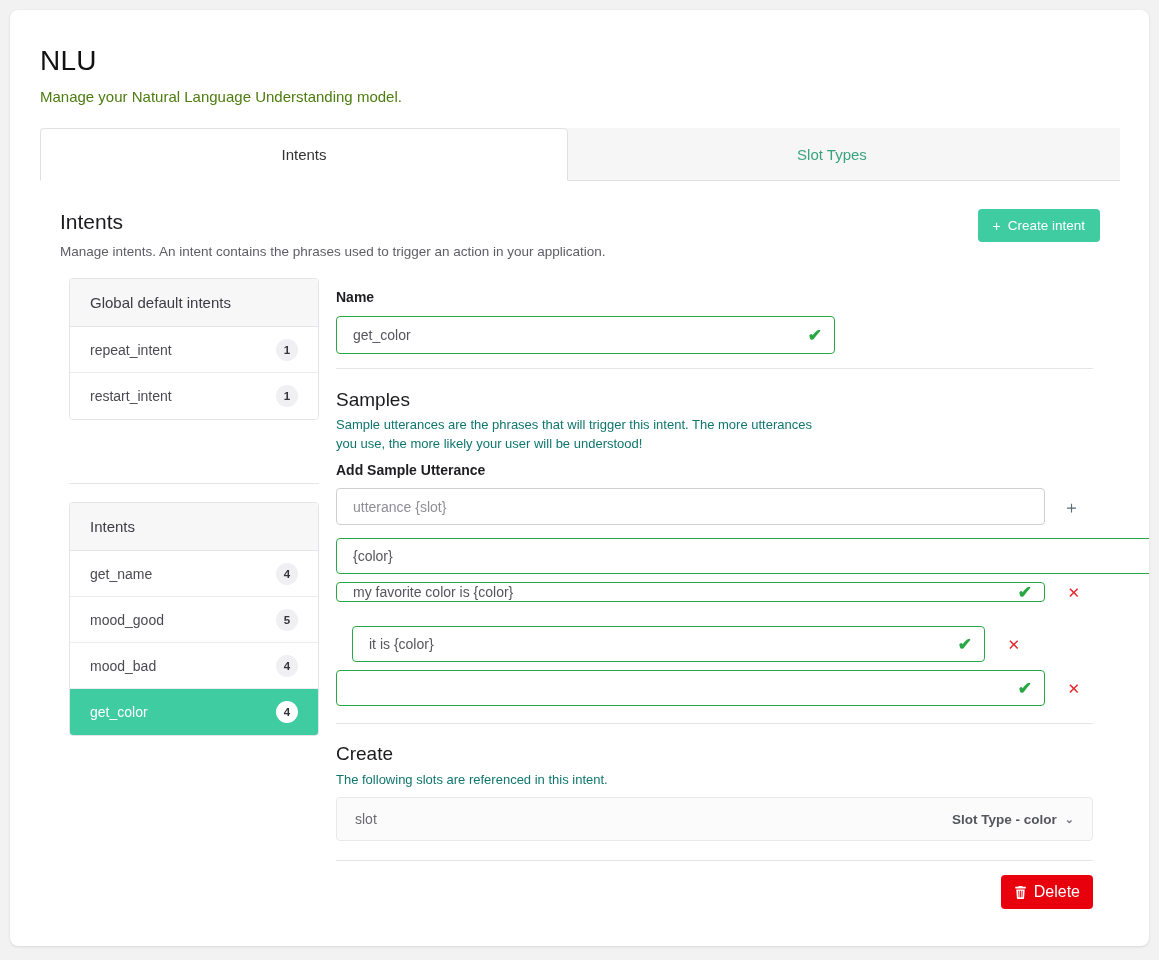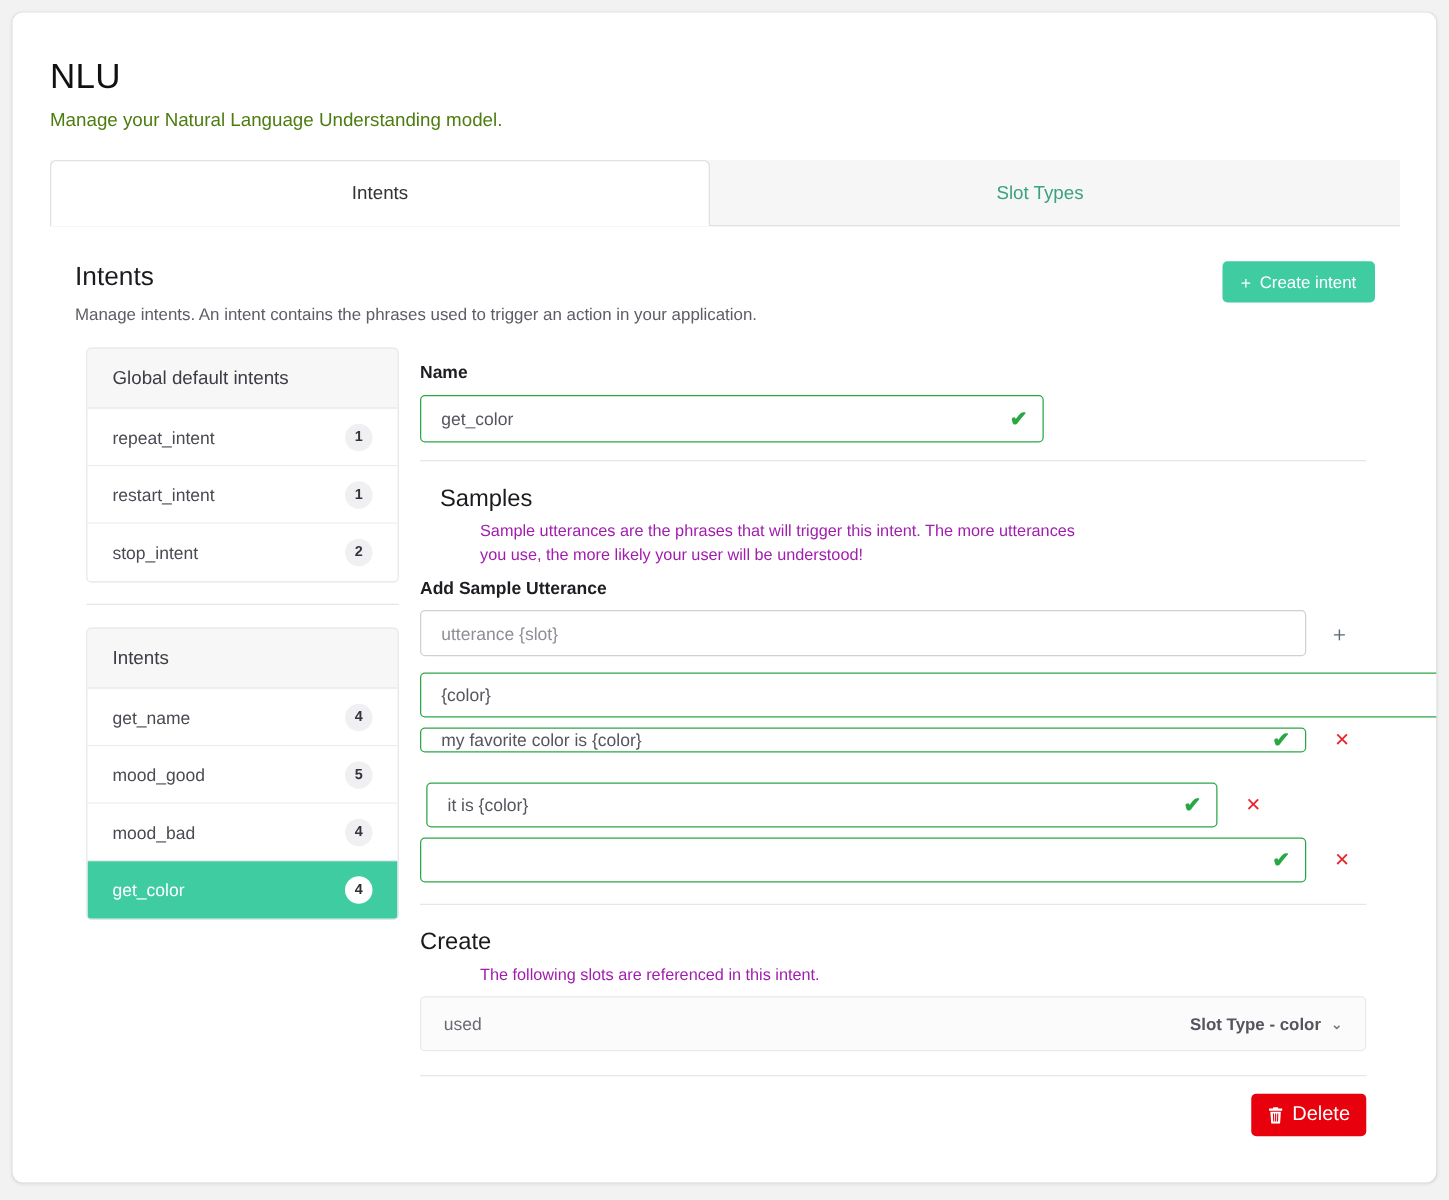--- a/index.html
+++ b/index.html
@@ -112,21 +112,21 @@
 
   .divider-left {
     position: absolute; left: 59px; top: 473px; width: 250px;
     height: 1px; background: #e6e6e9;
   }
 
   
   .rp { position: absolute; left: 326px; top: 0; width: 757px; }
   .lbl-bold { font-size: 14px; font-weight: bold; color: #1d1d22; }
   .heading { font-size: 19px; color: #1b1b1f; font-weight: 400; }
-  .muted { font-size: 13px; color: #a21caf; line-height: 1.45; margin-left: 48px; }
+  .muted { font-size: 13px; color: #0f766e; line-height: 1.45; }
 
   .field {
     position: relative; height: 38px;
     border: 1px solid #cfd0d4; border-radius: 4px;
     background: #fff;
     display: flex; align-items: center;
     padding: 0 14px;
     font-size: 14px; color: #55555e;
   }
   .field.valid { border-color: #2aa745; }
@@ -202,24 +202,20 @@
     <div class="list" id="list-global">
       <div class="list-head">Global default intents</div>
       <div class="list-row">
         <span>repeat_intent</span>
         <span class="badge">1</span>
       </div>
       <div class="list-row">
         <span>restart_intent</span>
         <span class="badge">1</span>
       </div>
-      <div class="list-row">
-        <span>stop_intent</span>
-        <span class="badge">2</span>
-      </div>
     </div>
 
     <div class="divider-left"></div>
 
     <div class="list" id="list-intents">
       <div class="list-head">Intents</div>
       <div class="list-row">
         <span>get_name</span>
         <span class="badge">4</span>
       </div>
@@ -241,21 +237,21 @@
 
       <div style="position:absolute; top:279px; left:0;" class="lbl-bold">Name</div>
 
       <div class="field valid" style="position:absolute; top:306px; left:0; width:499px;">
         <input value="get_color" style="">
         <span class="check">✔</span>
       </div>
 
       <hr class="hr" style="position:absolute; top:358px; left:0; width:757px;">
 
-      <div class="heading" style="position:absolute; top:379px; left:16px;text-align:center;">Samples</div>
+      <div class="heading" style="position:absolute; top:379px; left:0;text-align:center;">Samples</div>
 
       <div class="muted" style="position:absolute; top:406px; left:0; width:500px;">Sample utterances are the phrases that will trigger this intent. The more utterances you use, the more likely your user will be understood!</div>
 
       <div class="lbl-bold" style="position:absolute; top:452px; left:0;">Add Sample Utterance</div>
 
       <div class="field" style="position:absolute; top:478px; left:0; width:709px; height:37px;">
         <input placeholder="utterance {slot}" style="">
         <span class="addbtn">＋</span>
       </div>
 
@@ -264,39 +260,39 @@
         <span class="check">✔</span>
         <span class="rm">✕</span>
       </div>
 
       <div class="field valid" style="position:absolute; top:572px; left:0; width:709px; height:20px;">
         <input value="my favorite color is {color}" style="">
         <span class="check">✔</span>
         <span class="rm">✕</span>
       </div>
 
-      <div class="field valid" style="position:absolute; top:616px; left:5px; width:633px; height:36px;">
+      <div class="field valid" style="position:absolute; top:616px; left:16px; width:633px; height:36px;">
         <input value="it is {color}" style="">
         <span class="check">✔</span>
         <span class="rm">✕</span>
       </div>
 
       <div class="field valid" style="position:absolute; top:660px; left:0; width:709px; height:36px;">
         <span class="check">✔</span>
         <span class="rm">✕</span>
       </div>
 
       <hr class="hr" style="position:absolute; top:713px; left:0; width:757px;">
 
       <div class="heading" style="position:absolute; top:733px; left:0;">Create</div>
 
       <div class="muted" style="position:absolute; top:761px; left:0;">The following slots are referenced in this intent.</div>
 
       <div class="slot-row" style="position:absolute; top:787px; left:0; width:757px;">
-        <span>used</span>
+        <span>slot</span>
         <span class="slot-type">
           <span>Slot Type - color</span>
           <span class="chev">⌄</span>
         </span>
       </div>
 
       <hr class="hr" style="position:absolute; top:850px; left:0; width:757px;">
 
       <div style="position:absolute; top:865px; left:0; width:757px; display:flex; justify-content:flex-end;">
         <button class="btn-delete">

